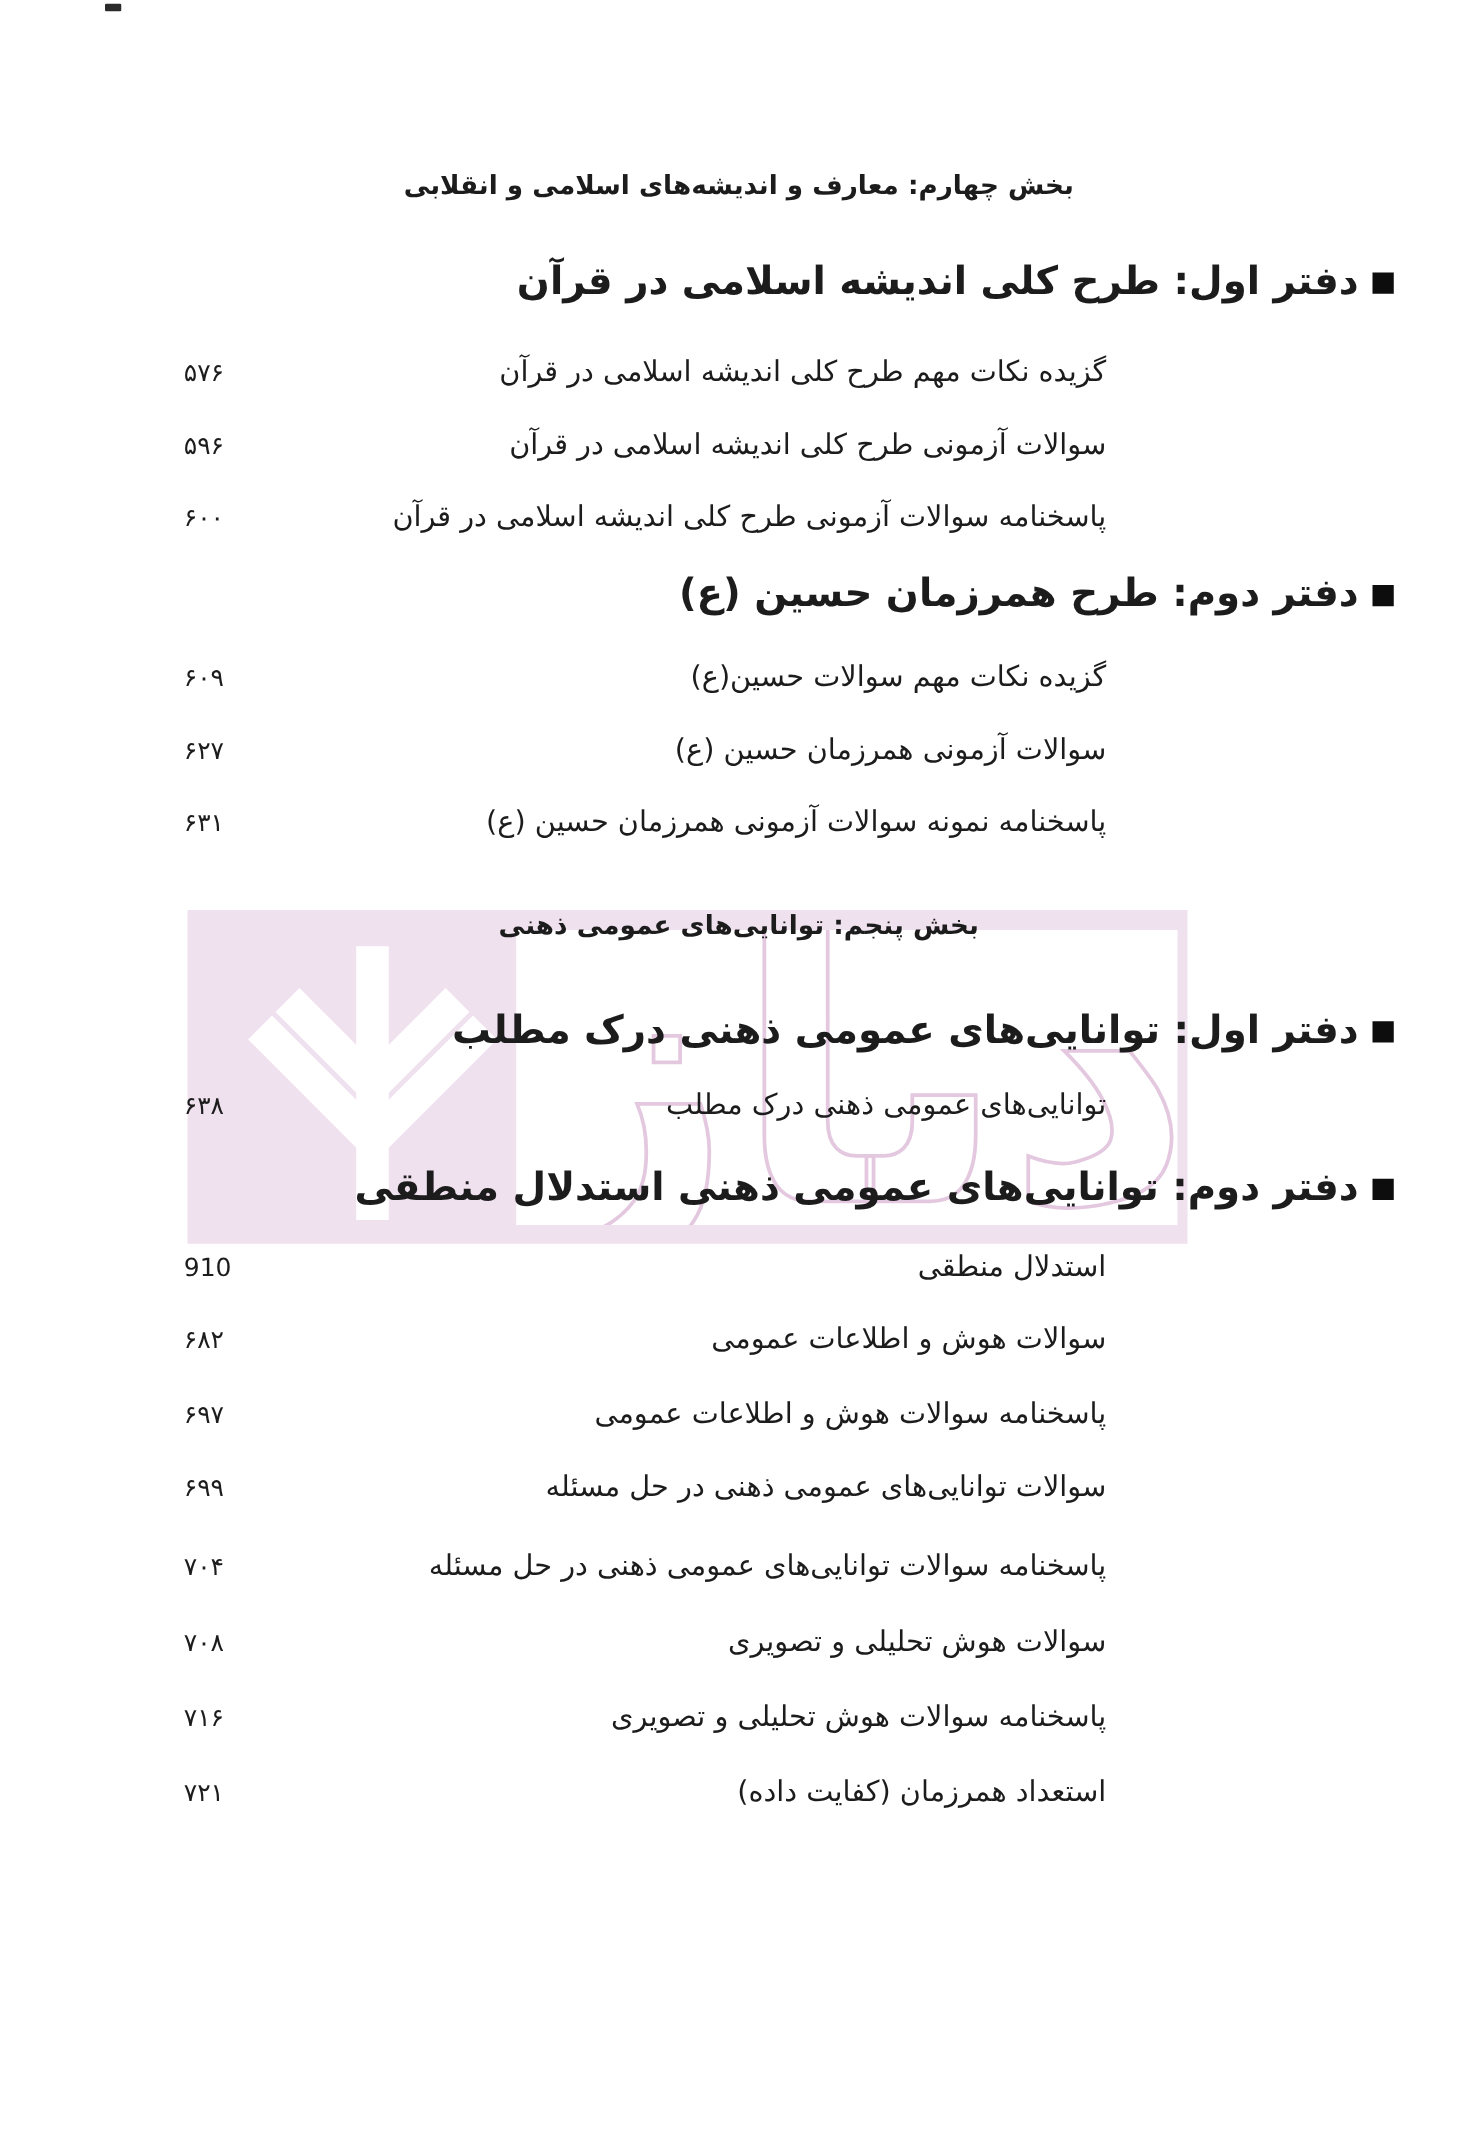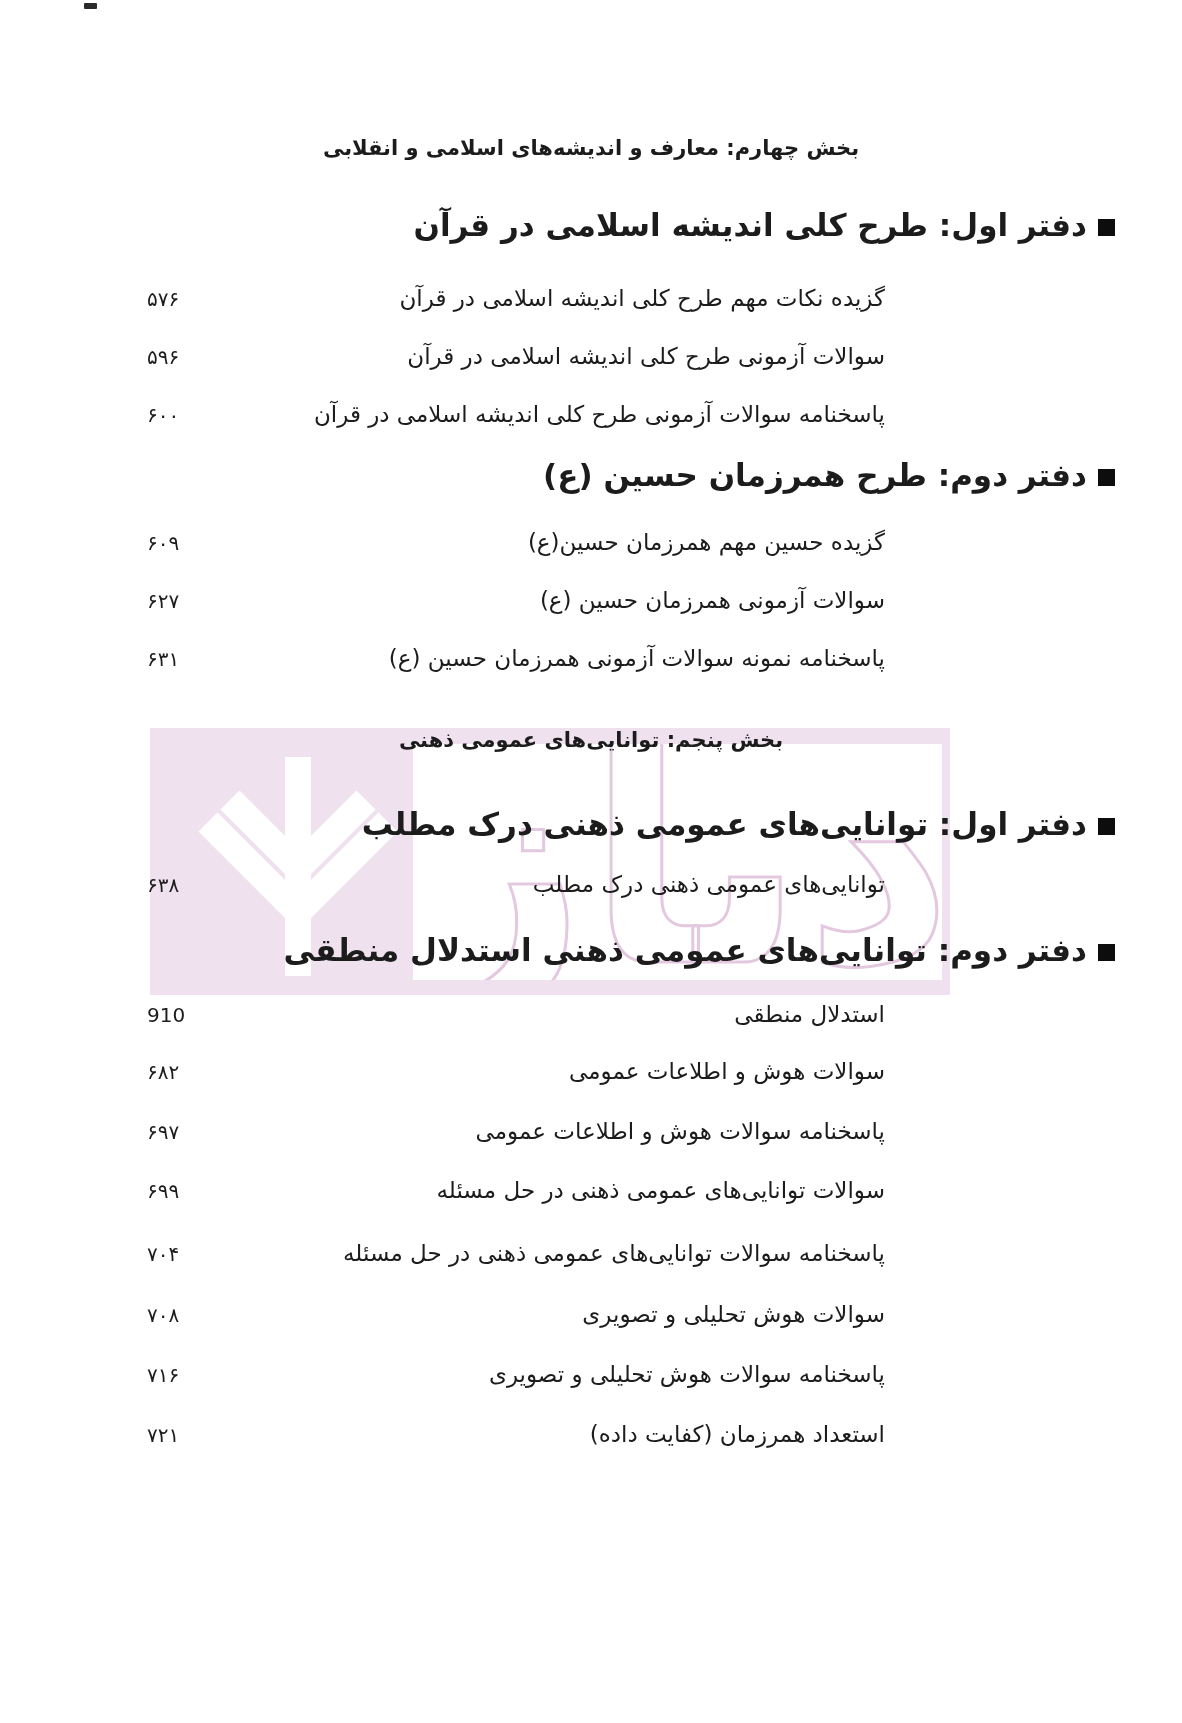--- a/index.html
+++ b/index.html
@@ -73,21 +73,21 @@
   <div class="row item" style="top:396px">
     <span class="lbl">پاسخنامه سوالات آزمونی طرح کلی اندیشه اسلامی در قرآن</span>
     <span class="num">۶۰۰</span>
   </div>
 
   <div class="row chapter" style="top:453px">
     <span class="sq"></span><span>دفتر دوم: طرح همرزمان حسین (ع)</span>
   </div>
 
   <div class="row item" style="top:524px">
-    <span class="lbl">گزیده حسین مهم همرزمان حسین(ع)</span>
+    <span class="lbl">گزیده نکات مهم سوالات حسین(ع)</span>
     <span class="num">۶۰۹</span>
   </div>
   <div class="row item" style="top:582px">
     <span class="lbl">سوالات آزمونی همرزمان حسین (ع)</span>
     <span class="num">۶۲۷</span>
   </div>
   <div class="row item" style="top:640px">
     <span class="lbl">پاسخنامه نمونه سوالات آزمونی همرزمان حسین (ع)</span>
     <span class="num">۶۳۱</span>
   </div>

